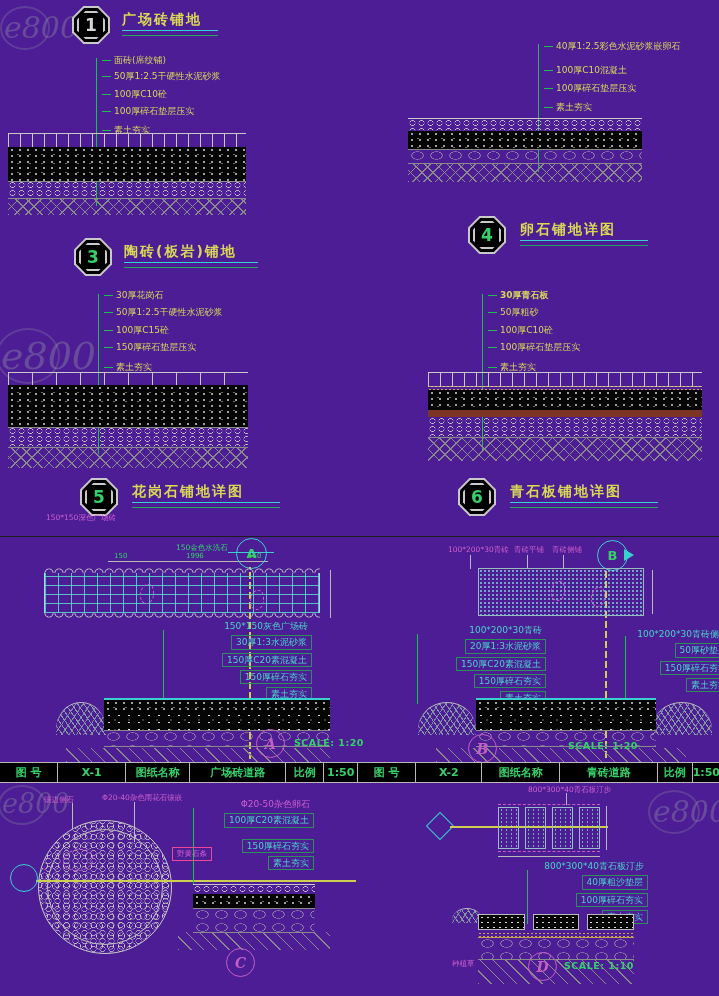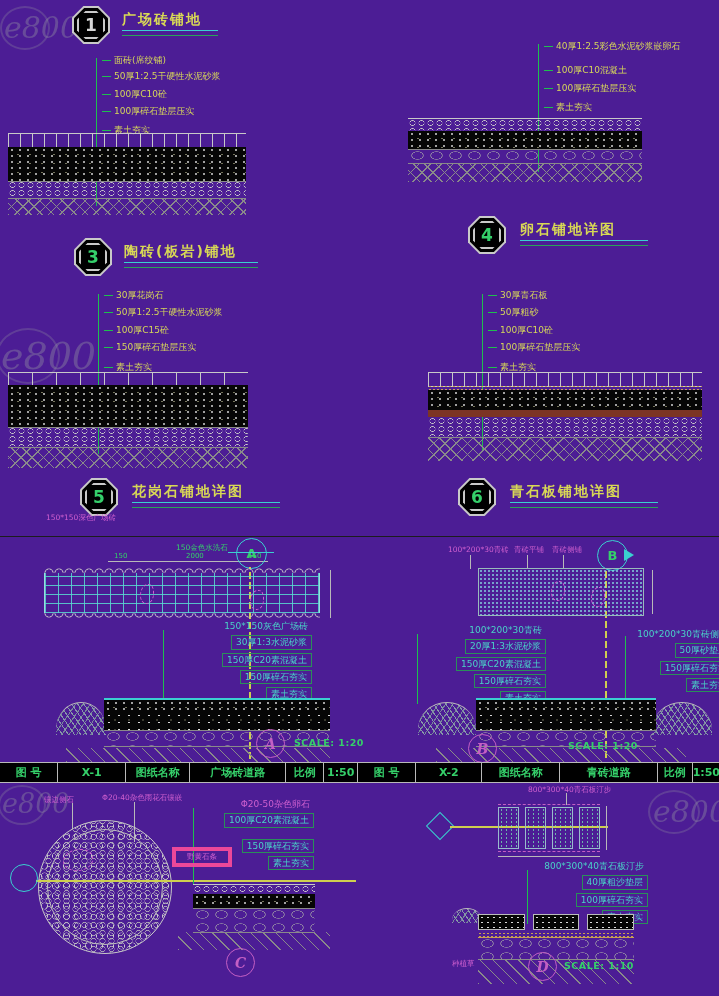--- a/index.html
+++ b/index.html
@@ -174,21 +174,21 @@
   <div class="abs badge" style="left:80px;top:478px;">
     <div class="o1"></div>
       <div class="o2"></div>
       <div class="o3"></div>
     <div class="o4">5</div>
   </div>
   <div class="abs dtitle" style="left:132px;top:483px;">花岗石铺地详图</div>
   <div class="abs ul2" style="left:132px;top:502px;width:148px;"></div>
 
   <div class="abs spine" style="left:482px;top:294px;height:156px;"></div>
-  <div class="abs note" style="left:488px;top:291px;">30厚青石板</div>
+  <div class="abs note" style="left:488px;top:291px;font-weight:bold;">30厚青石板</div>
   <div class="abs note" style="left:488px;top:308px;">50厚粗砂</div>
   <div class="abs note" style="left:488px;top:326px;">100厚C10砼</div>
   <div class="abs note" style="left:488px;top:343px;">100厚碎石垫层压实</div>
   <div class="abs note" style="left:488px;top:363px;">素土夯实</div>
 
   <div class="abs" style="left:428px;top:372px;width:274px;height:92px;">
     <div class="lay tiles" style="top:0;height:13px;"></div>
     <div class="lay sand" style="top:13px;height:5px;"></div>
     <div class="lay speck" style="top:18px;height:20px;"></div>
     <div class="lay brown" style="top:38px;height:7px;"></div>
@@ -203,21 +203,21 @@
     <div class="o4">6</div>
   </div>
   <div class="abs dtitle" style="left:510px;top:483px;">青石板铺地详图</div>
   <div class="abs ul2" style="left:510px;top:502px;width:148px;"></div>
 
   <div class="abs" style="left:0;top:536px;width:719px;height:1px;background:#1d1d1d;"></div>
 
   <div class="abs mlabel" style="left:46px;top:514px;">150*150深色广场砖</div>
   <div class="abs glabel" style="left:176px;top:544px;">150金色水洗石</div>
   <div class="abs dim" style="left:114px;top:553px;">150</div>
-  <div class="abs dim" style="left:186px;top:553px;">2000</div>
+  <div class="abs dim" style="left:186px;top:553px;">1996</div>
   <div class="abs dim" style="left:248px;top:553px;">150</div>
   <div class="abs wline" style="left:108px;top:561px;width:160px;height:1px;"></div>
 
   <div class="abs bub bub-cyan" style="left:236px;top:538px;width:29px;height:29px;">
     <span>A</span>
   </div>
   <div class="abs" style="left:228px;top:552px;width:46px;height:1px;background:#3ad0d0;"></div>
   <div class="abs vy" style="left:249px;top:567px;height:192px;"></div>
 
   <div class="abs" style="left:44px;top:568px;width:276px;height:50px;">
@@ -333,21 +333,21 @@
   <div class="abs bub bub-cyan" style="left:10px;top:864px;width:26px;height:26px;font-size:8px;"></div>
 
   <div class="abs cstack" style="left:196px;top:798px;width:118px;">
     <span class="cline mline plain">Φ20-50杂色卵石</span>
     <span class="cline boxed">100厚C20素混凝土</span>
     <span class="cline boxed" style="margin-top:8px;">150厚碎石夯实</span>
     <span class="cline boxed">素土夯实</span>
   </div>
   <div class="abs spine" style="left:193px;top:808px;height:76px;"></div>
 
-  <div class="abs mlabel" style="left:172px;top:847px;border:4px solid #ec4899;padding:2px 11px;">野黄石条</div>
+  <div class="abs mlabel" style="left:172px;top:847px;border:1px solid #ec4899;padding:2px 4px;">野黄石条</div>
 
   <div class="abs" style="left:193px;top:884px;width:122px;height:48px;">
     <div class="lay pebb" style="top:0;height:10px;border-top:1px solid #c8c8c8;"></div>
     <div class="lay speck" style="top:10px;height:14px;"></div>
     <div class="lay rock" style="top:24px;height:24px;"></div>
   </div>
   <div class="abs diag" style="left:178px;top:932px;width:152px;height:18px;"></div>
 
   <div class="abs bub bub-mag" style="left:226px;top:948px;width:27px;height:27px;">
     <span>C</span>

